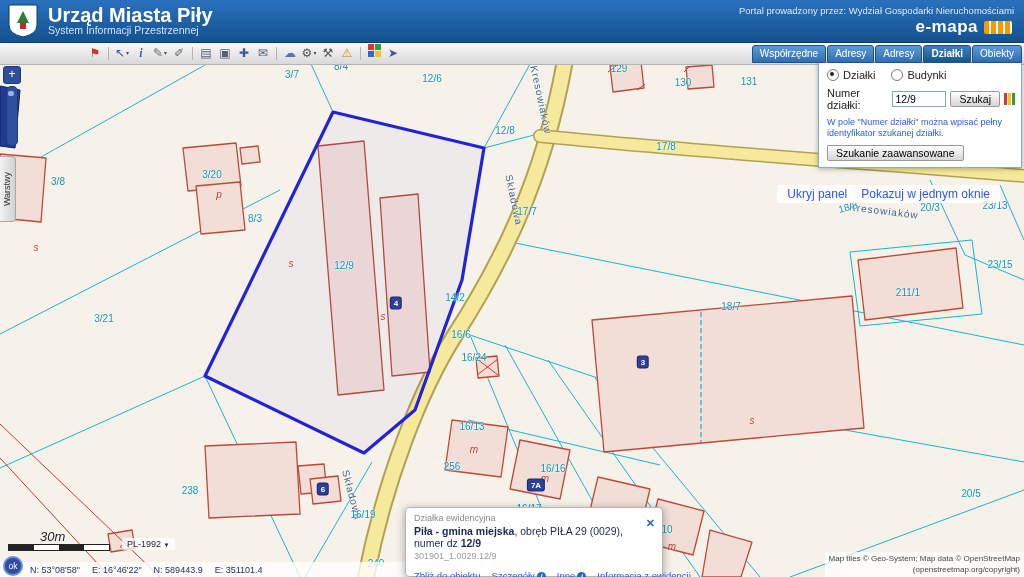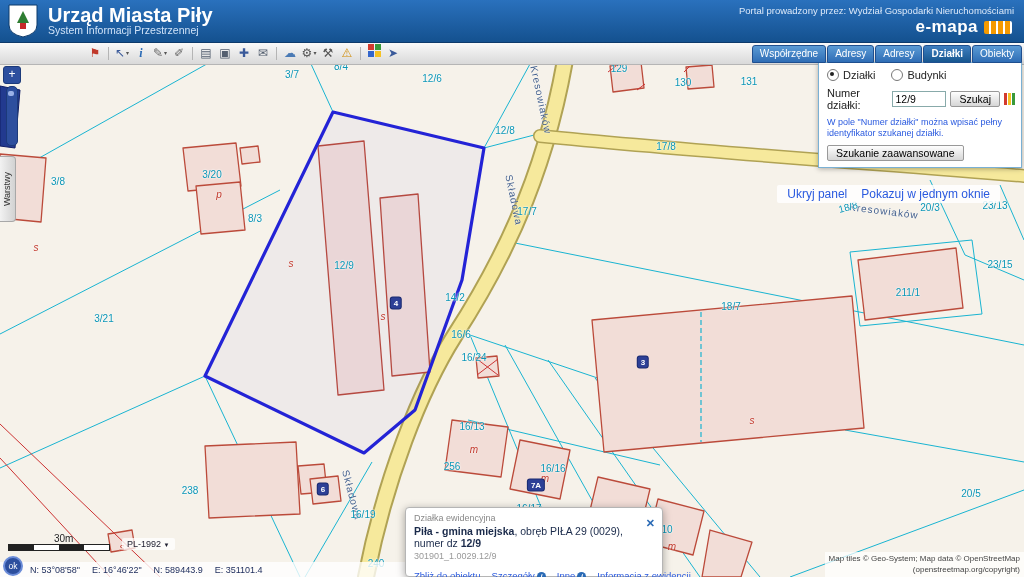--- a/index.html
+++ b/index.html
@@ -92,21 +92,21 @@
   .p-close{position:absolute;right:7px;top:10px;color:#2a6ab5;font-size:11px;font-weight:bold;cursor:pointer;line-height:1;}
   .p-title{font-size:10.5px;color:#1a2a4a;margin-top:2px;}
   .p-id{font-size:9px;color:#999;margin-top:2px;}
   .p-links{display:flex;gap:11px;margin-top:9px;font-size:9.5px;color:#2a5adf;align-items:center;}
   .p-links .lnk{cursor:pointer;white-space:nowrap;}
   .icircle{display:inline-block;width:9px;height:9px;border-radius:50%;background:#2a6ab5;color:#fff;
        font-size:7px;line-height:9px;text-align:center;margin-left:2px;font-style:italic;font-weight:bold;}
 
   
   #scalebar{position:absolute;left:8px;bottom:26px;z-index:7;}
-  .sb-label{font-size:10px;color:#222;text-shadow:0 0 2px #fff;margin-left:46px;}
+  .sb-label{font-size:13px;color:#222;text-shadow:0 0 2px #fff;margin-left:32px;font-style:italic;}
   .sb-bar{display:flex;border:1px solid #222;height:5px;width:100px;background:#fff;}
   .sb-bar i{display:block;height:100%;width:25px;}
   #crs-chip{position:absolute;left:122px;bottom:27px;z-index:7;font-size:9px;color:#223;cursor:pointer;
        background:rgba(255,255,255,.75);padding:1px 5px;border-radius:2px;}
   #statusbar{position:absolute;left:0;bottom:0;height:15px;width:432px;z-index:7;
        background:rgba(255,255,255,.78);display:flex;align-items:center;gap:12px;
        padding-left:30px;font-size:9px;color:#1a2a5a;box-sizing:border-box;}
   #ok-btn{position:absolute;left:3px;bottom:1px;width:16px;height:16px;border-radius:50%;z-index:8;cursor:pointer;
        background:#2d4f9e;color:#fff;font-size:8.5px;display:flex;align-items:center;justify-content:center;
        border:2px solid #6b8cd8;}

